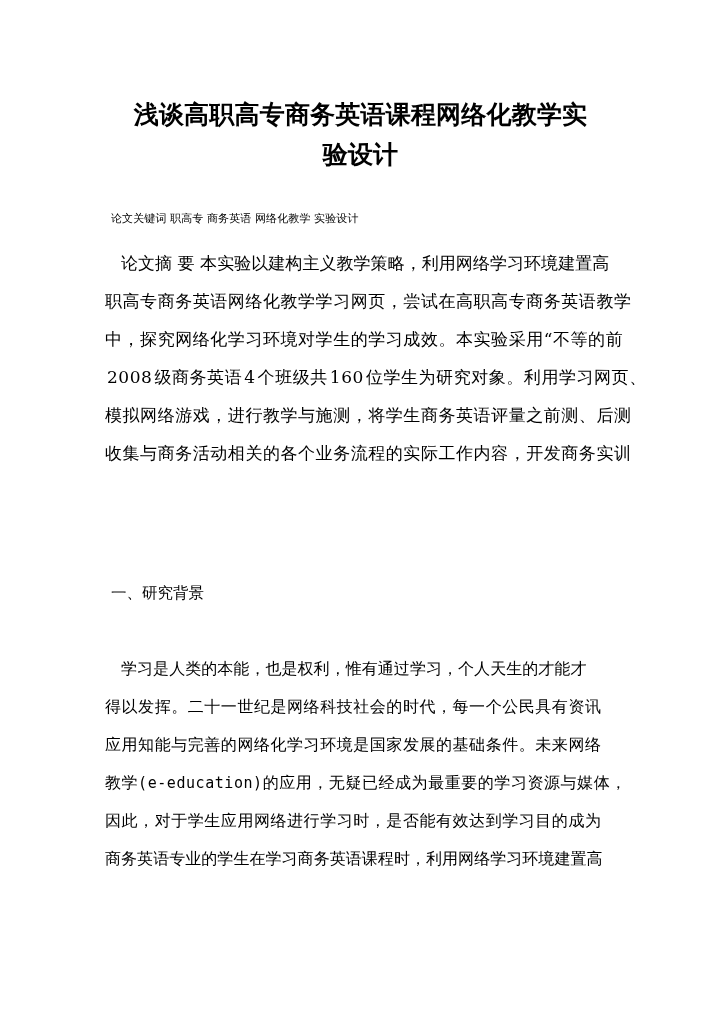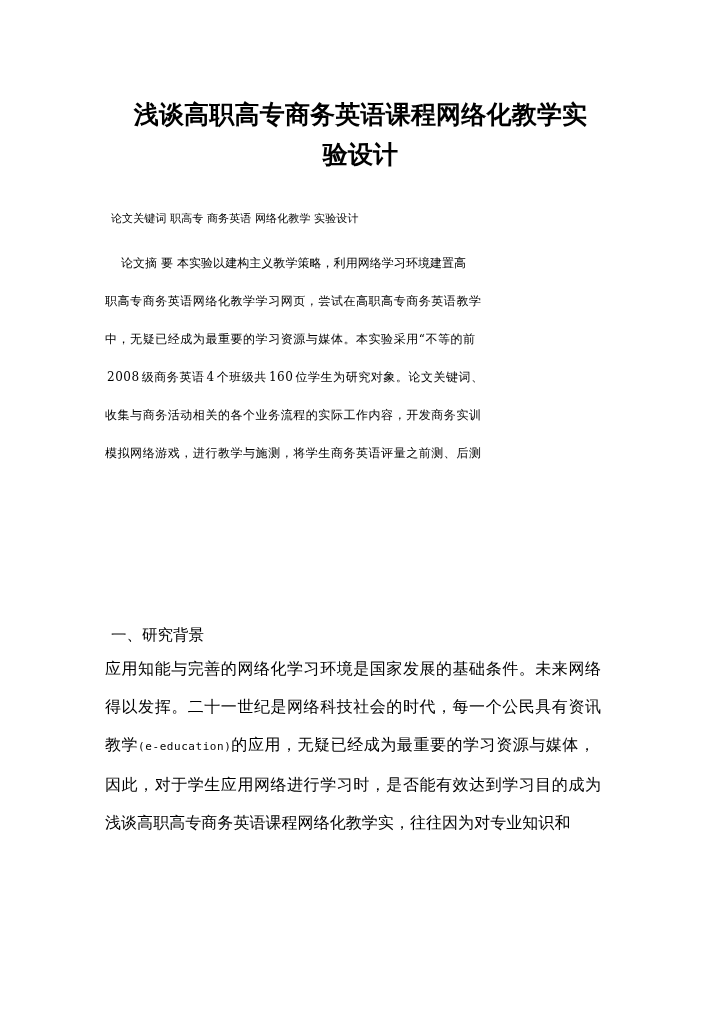--- a/index.html
+++ b/index.html
@@ -46,31 +46,30 @@
   .kw-line {
     top: 206px;
     font-size: 11px;
     line-height: 26px;
     text-indent: 6px;
     letter-spacing: 0.1px;
   }
 
   .abstract {
     top: 244px;
-    font-size: 12px;
+    font-size: 17px;
     line-height: 38px;
     letter-spacing: 0.05px;
   }
 
   .section-heading {
     top: 580px;
     font-size: 15.5px;
     line-height: 26px;
     text-indent: 6px;
-    margin-top: 42px;
   }
 
   .para-body {
     top: 650px;
     font-size: 16px;
     line-height: 38px;
     letter-spacing: 0.05px;
   }
 
   
@@ -87,47 +86,48 @@
   }
 
   
   .num {
     font-family: "DejaVu Serif", "Liberation Serif", serif;
     padding: 0 2px;
     text-align: right;
   }
   .mono {
     font-family: "DejaVu Sans Mono", "Liberation Mono", monospace;
-    font-size: 11px;
+    font-size: 15px;
   }
 </style>
 </head>
 <body>
 
 <div class="page">
 
   <h1 class="doc-title">
     <span class="title-ln">浅谈高职高专商务英语课程网络化教学实</span><br>
     <span class="title-ln">验设计</span>
   </h1>
 
   <div class="body-block kw-line">论文关键词 职高专 商务英语 网络化教学 实验设计</div>
 
   <div class="body-block abstract">
       <span class="ln indent"><span>论文摘  要  本实验以建构主义教学策略，利用网络学习环境建置高</span></span>
       <span class="ln wide"><span>职高专商务英语网络化教学学习网页，尝试在高职高专商务英语教学</span></span>
-      <span class="ln wide"><span>中，无疑已经成为最重要的学习资源与媒体。本实验采用“不等的前</span></span>
-      <span class="ln wide"><span class="num">2008</span><span>级商务英语</span><span class="num">4</span><span>个班级共</span><span class="num">160</span><span>位学生为研究对象。论文关键词、</span></span>
+      <span class="ln wide"><span>中，探究网络化学习环境对学生的学习成效。本实验采用“不等的前</span></span>
+      <span class="ln wide"><span class="num">2008</span><span>级商务英语</span><span class="num">4</span><span>个班级共</span><span class="num">160</span><span>位学生为研究对象。利用学习网页、</span></span>
+      <span class="ln wide"><span>模拟网络游戏，进行教学与施测，将学生商务英语评量之前测、后测</span></span>
       <span class="ln wide"><span>收集与商务活动相关的各个业务流程的实际工作内容，开发商务实训</span></span>
-      <span class="ln wide"><span>模拟网络游戏，进行教学与施测，将学生商务英语评量之前测、后测</span></span>
     </div>
 
   <div class="body-block section-heading">一、研究背景</div>
 
   <div class="body-block para-body">
+      <span class="ln indent"><span>学习是人类的本能，也是权利，惟有通过学习，个人天生的才能才</span></span>
+      <span class="ln wide"><span>得以发挥。二十一世纪是网络科技社会的时代，每一个公民具有资讯</span></span>
       <span class="ln wide"><span>应用知能与完善的网络化学习环境是国家发展的基础条件。未来网络</span></span>
-      <span class="ln wide"><span>得以发挥。二十一世纪是网络科技社会的时代，每一个公民具有资讯</span></span>
       <span class="ln wide"><span>教学</span><span class="mono">(e-education)</span><span>的应用，无疑已经成为最重要的学习资源与媒体，</span></span>
       <span class="ln wide"><span>因此，对于学生应用网络进行学习时，是否能有效达到学习目的成为</span></span>
-      <span class="ln"><span>浅谈高职高专商务英语课程网络化教学实，往往因为对专业知识和</span></span>
+      <span class="ln"><span>商务英语专业的学生在学习商务英语课程时，利用网络学习环境建置高</span></span>
     </div>
 
 </div>
 
 </body></html>

